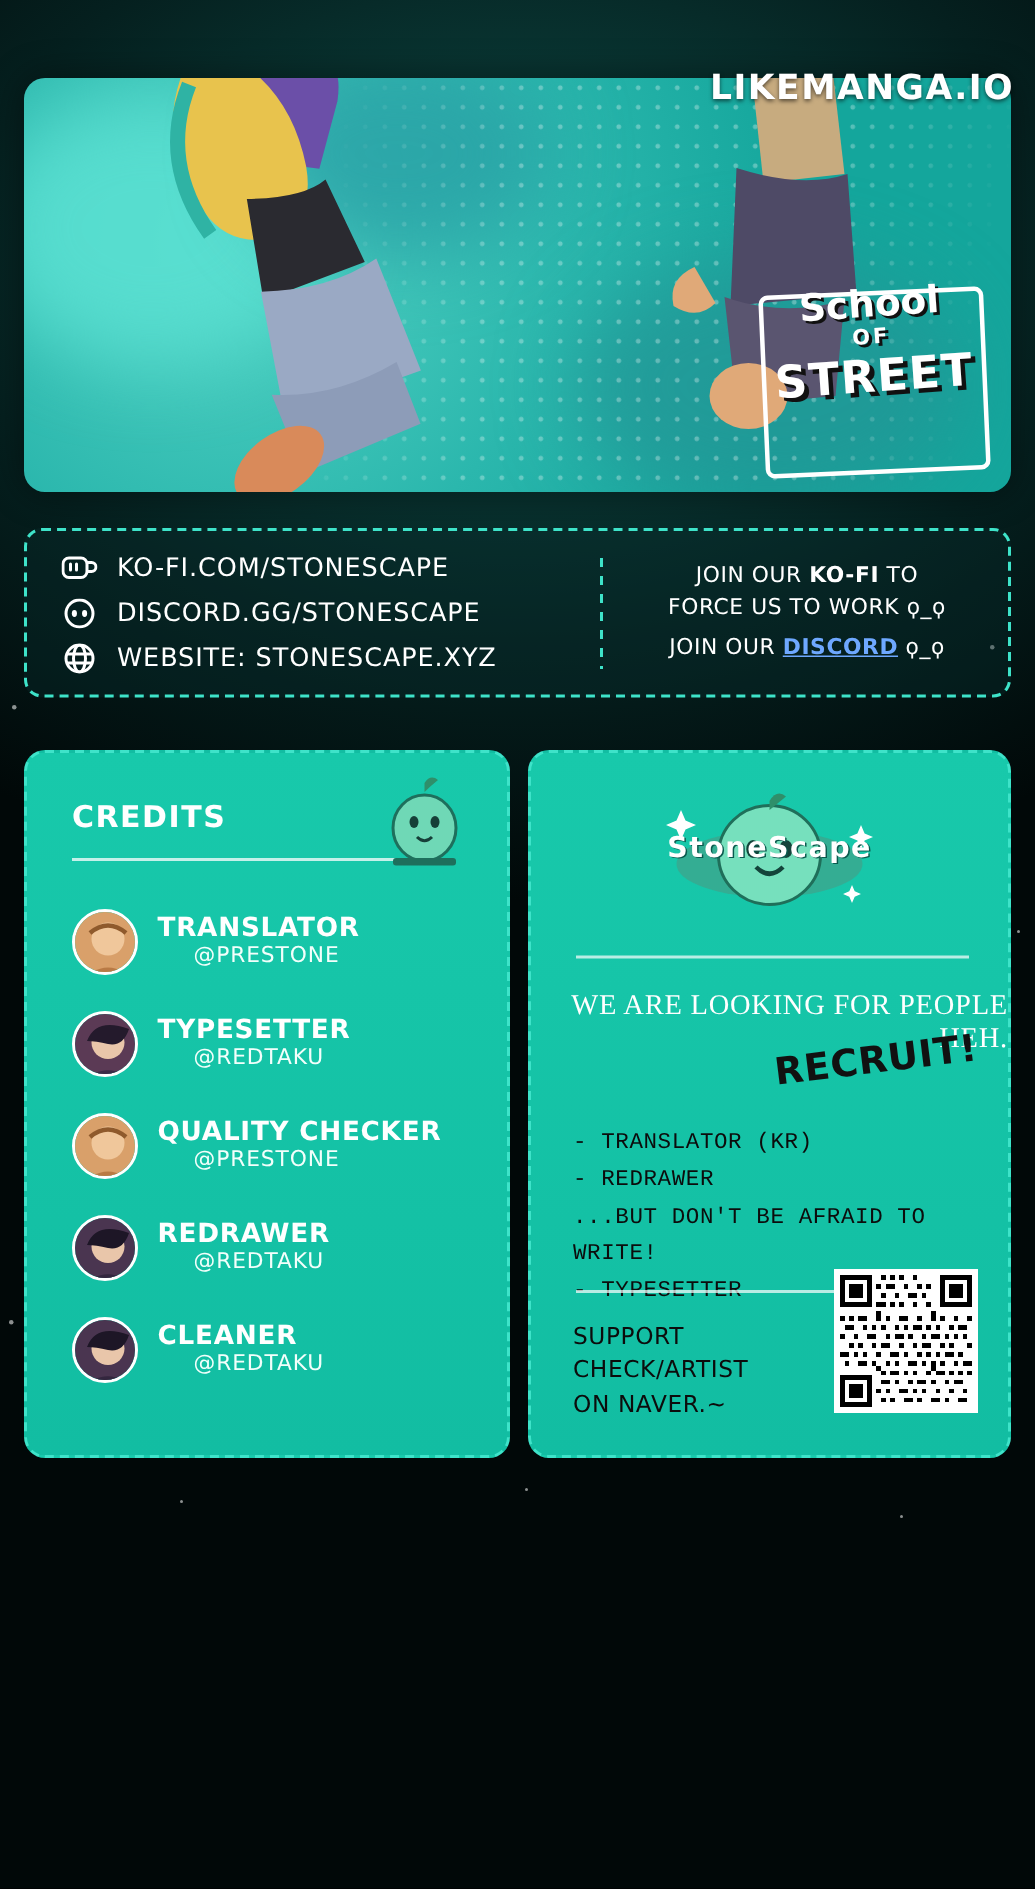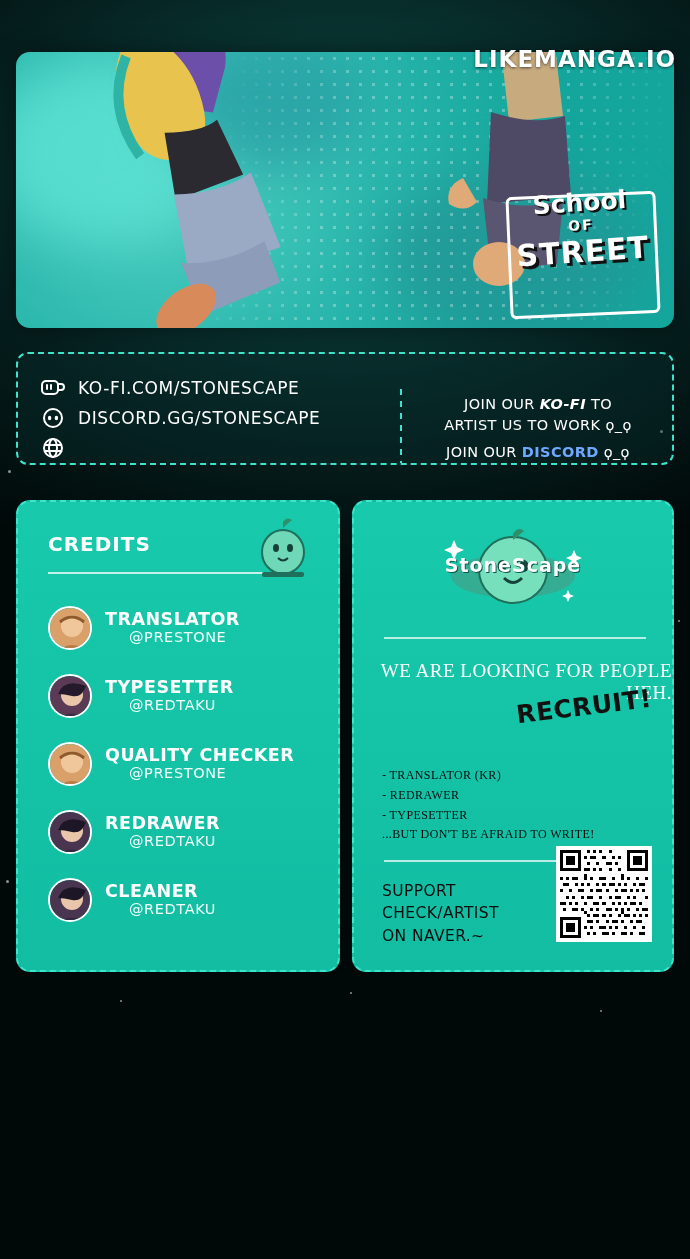--- a/index.html
+++ b/index.html
@@ -92,21 +92,21 @@
 
   
   .links-card {
     position: absolute;
     left: 16px; top: 352px;
     width: 658px; height: 113px;
     border: 2px dashed #3ee3c9;
     border-radius: 12px;
     background: rgba(10,46,45,0.35);
     display: flex;
-    align-items: flex-end;
+    align-items: center;
   }
   .links-left {
     width: 372px;
     padding: 0 0 0 22px;
   }
   .link-row {
     display: flex;
     align-items: center;
     gap: 12px;
     height: 30px;
@@ -124,23 +124,23 @@
   .links-right {
     flex: 1;
     text-align: center;
     color: #fff;
     font-size: 14.5px;
     line-height: 1.45;
     letter-spacing: 0.4px;
     font-family: "DejaVu Sans", sans-serif;
     padding-right: 8px;
   }
-  .links-right .em { font-style: italic; font-weight: bold; }
+  .links-right .em { font-weight: bold; }
   .link-website { color: #ff5fa8; font-weight: bold; }
-  .link-discord { color: #6ea8ff; font-weight: bold; }
+  .link-discord { color: #6ea8ff; font-weight: bold; text-decoration: underline; }
 
   
   .credits-card {
     position: absolute;
     left: 16px; top: 500px;
     width: 324px; height: 472px;
     border: 2px dashed #3ee3c9;
     border-radius: 14px;
     background: #16c6a8;
     background: linear-gradient(#18c9ab, #12bda2);
@@ -237,26 +237,26 @@
     right: 20px; top: 190px;
     color: #111;
     font-size: 25px;
     font-weight: bold;
     letter-spacing: 0.5px;
     transform: rotate(-7deg);
     font-family: "DejaVu Sans", sans-serif;
   }
   .role-list {
     position: absolute;
-    left: 28px; top: 264px;
+    left: 28px; top: 248px;
     color: #0c0c0c;
-    font-size: 12px;
+    font-size: 15px;
     line-height: 1.65;
     letter-spacing: 0.4px;
-    font-family: Liberation Serif, serif;
+    font-family: Liberation Mono, monospace;
   }
   .recruit-rule2 {
     position: absolute;
     left: 30px; top: 358px;
     width: 262px; height: 2px;
     background: rgba(255,255,255,0.7);
   }
   .support {
     position: absolute;
     left: 28px; top: 378px;
@@ -355,31 +355,32 @@
       </div>
 
       <div class="link-row">
         <span class="ic">
           <svg width="24" height="20" viewBox="0 0 24 20">
               <circle cx="12" cy="10" r="9" fill="none" stroke="#fff" stroke-width="2"></circle>
               <ellipse cx="12" cy="10" rx="4" ry="9" fill="none" stroke="#fff" stroke-width="2"></ellipse>
               <path d="M3.4 7h17.2M3.4 13h17.2" stroke="#fff" stroke-width="2"></path>
             </svg>
         </span>
+        <span>WEBSITE: STONESCAPE.XYZ</span>
       </div>
 
     </div>
 
     <div class="divider-v"></div>
 
     <div class="links-right">
       <div>
         <span>JOIN OUR </span><span class="em">KO-FI</span><span> TO</span>
       </div>
-      <div>ARTIST US TO WORK ϙ_ϙ</div>
+      <div>FORCE US TO WORK ϙ_ϙ</div>
       <div style="height:6px"></div>
       <div>
         <span>JOIN OUR </span><span class="link-discord">DISCORD</span><span> ϙ_ϙ</span>
       </div>
     </div>
   </div>
 
   <div class="credits-card">
     <div class="credits-title">CREDITS</div>
     <div class="credits-rule"></div>
@@ -490,22 +491,22 @@
     </svg>
     <div class="ss-wordmark">StoneScape</div>
 
     <div class="recruit-rule"></div>
     <div class="looking">WE ARE LOOKING FOR PEOPLE HEH.</div>
     <div class="recruit-stamp">RECRUIT!</div>
 
     <div class="role-list">
       <div>- TRANSLATOR (KR)</div>
       <div>- REDRAWER</div>
+      <div>...BUT DON'T BE AFRAID TO WRITE!</div>
       <div>- TYPESETTER</div>
-      <div>...BUT DON'T BE AFRAID TO WRITE!</div>
     </div>
 
     <div class="recruit-rule2"></div>
 
     <div class="support">
       <div>SUPPORT</div>
       <div>CHECK/ARTIST</div>
       <div>ON NAVER.~</div>
     </div>
 

